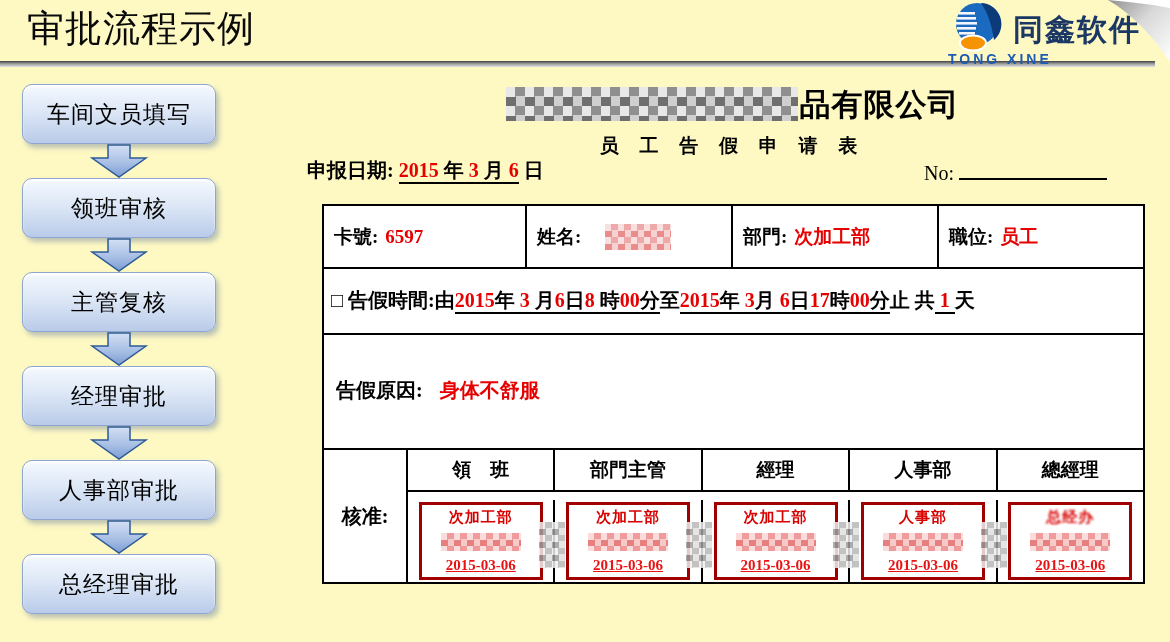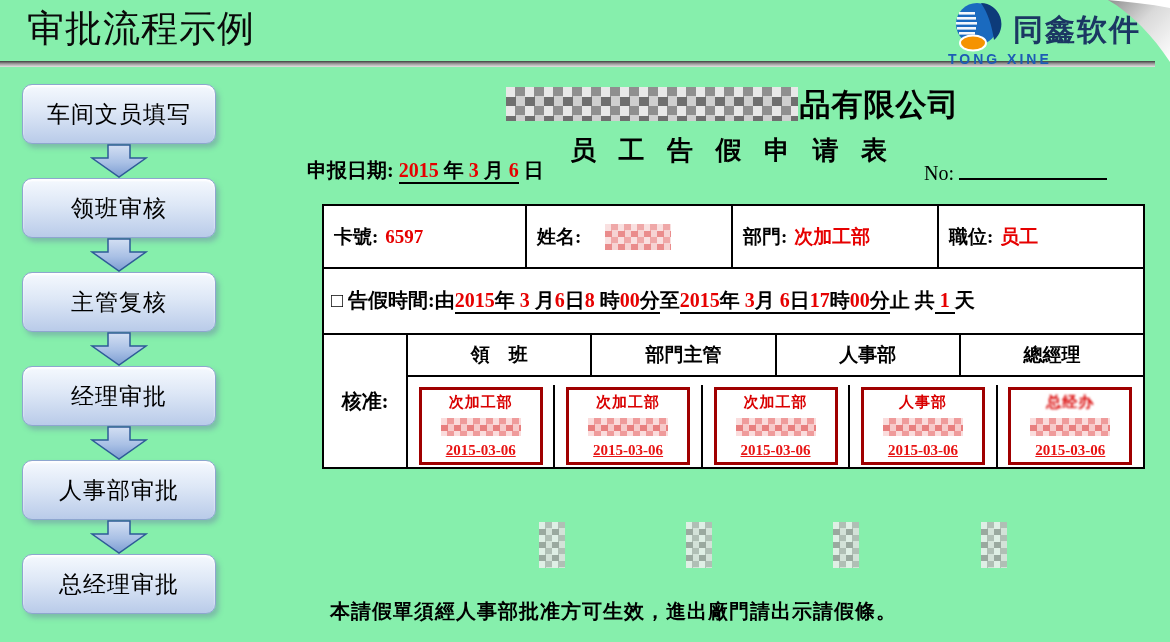--- a/index.html
+++ b/index.html
@@ -1,17 +1,17 @@
 <!DOCTYPE html>
 <html><head>
 <meta charset="utf-8">
 <style>
   html,body{margin:0;padding:0;background:#fff;}
   .slide{
-    position:relative;width:1170px;height:642px;background:#86efac;overflow:hidden;
+    position:relative;width:1170px;height:642px;background:#fef9c3;overflow:hidden;
     font-family:"Liberation Serif","DejaVu Serif",serif;color:#000;
   }
   
   .title{
     position:absolute;left:27px;top:4px;font-size:37px;font-weight:500;color:#0a0a0a;
     font-family:"Liberation Sans","DejaVu Sans",sans-serif;letter-spacing:1px;
   }
   .header-rule{
     position:absolute;left:0;top:61px;width:1155px;height:6px;
     background:linear-gradient(180deg,#3f3f3f 0%,#9a9a9a 45%,#e3e3e3 100%);
@@ -38,21 +38,21 @@
   }
   .flow-arrow{height:34px;display:flex;align-items:center;justify-content:center;}
   
   .company-line{position:absolute;left:322px;top:84px;width:821px;text-align:center;white-space:nowrap;}
   .mosaic-co{
     display:inline-block;width:292px;height:34px;vertical-align:-6px;margin-right:2px;
     background:conic-gradient(#8f8f8f 25%,#cfcfcf 0 50%,#6f6f6f 0 75%,#e8e8e8 0) 0 0/19px 19px;
   }
   .company-suffix{font-size:31px;font-weight:600;letter-spacing:1px;}
   .form-title{position:absolute;left:322px;top:133px;width:821px;text-align:center;
-    font-size:26px;font-weight:700;letter-spacing:8px;}
+    font-size:19px;font-weight:700;letter-spacing:8px;}
   .date-line{position:absolute;left:307px;top:157px;font-size:20px;font-weight:700;white-space:nowrap;}
   .no-field{position:absolute;left:924px;top:158px;font-size:20px;white-space:nowrap;}
   .no-underline{display:inline-block;width:148px;height:20px;border-bottom:2px solid #000;}
   .red{color:#e60000;}
   .ul{border-bottom:2px solid #000;padding-bottom:1px;}
   
   .form-table{position:absolute;left:322px;top:204px;width:819px;border:2px solid #000;background:#fff;}
   .row1{height:61px;display:flex;}
   .icell{box-sizing:border-box;display:flex;align-items:center;padding-left:10px;
     font-size:19px;font-weight:700;white-space:nowrap;}
@@ -206,26 +206,33 @@
         <div class="icell" style="width: 206px;">
           <span>部門:</span>
           <span class="red val">次加工部</span>
         </div>
         <div class="icell" style="flex: 1 1 0%;">
           <span>職位:</span>
           <span class="red val">员工</span>
         </div>
       </div>
     <div class="row2" id="leave-segs"><span>□ 告假時間:由</span><span class="red ul">2015</span><span class="ul">年 </span><span class="red ul">3 </span><span class="ul">月</span><span class="red ul">6</span><span class="ul">日</span><span class="red ul">8 </span><span class="ul">時</span><span class="red ul">00</span><span class="ul">分</span><span>至</span><span class="red ul">2015</span><span class="ul">年 </span><span class="red ul">3</span><span class="ul">月 </span><span class="red ul">6</span><span class="ul">日</span><span class="red ul">17</span><span class="ul">時</span><span class="red ul">00</span><span class="ul">分</span><span>止  共</span><span class="red ul"> 1 </span><span>天</span></div>
+    <div class="row3">
+      <div class="row3-inner">
+        <span>告假原因:</span>
+        <span class="red val">身体不舒服</span>
+      </div>
+    </div>
     <div class="rowA">
       <div class="appr-label">核准:</div>
       <div class="appr-right">
         <div class="appr-header" id="appr-header">
             <div class="hcell">領　班</div>
             <div class="hcell">部門主管</div>
+            <div class="hcell">經理</div>
             <div class="hcell">人事部</div>
             <div class="hcell">總經理</div>
           </div>
         <div class="appr-stamps" id="appr-stamps">
             <div class="scell">
               <div class="stamp">
                 <div class="dept">次加工部</div>
                 <div class="mosaic-sig"></div>
                 <div class="sdate">2015-03-06</div>
               </div>
@@ -256,21 +263,20 @@
                 <div class="dept">总经办</div>
                 <div class="mosaic-sig"></div>
                 <div class="sdate">2015-03-06</div>
               </div>
             </div>
           </div>
       </div>
     </div>
   </div>
 
-  <div class="footer-note">本請假單須經人事部批准方可生效，進出廠門請出示請假條。</div>
 
   <div id="blur-bars">
       <div class="blur-bar" style="left: 539px;"></div>
       <div class="blur-bar" style="left: 686px;"></div>
       <div class="blur-bar" style="left: 833px;"></div>
       <div class="blur-bar" style="left: 981px;"></div>
     </div>
 </div>
 
 </body></html>

